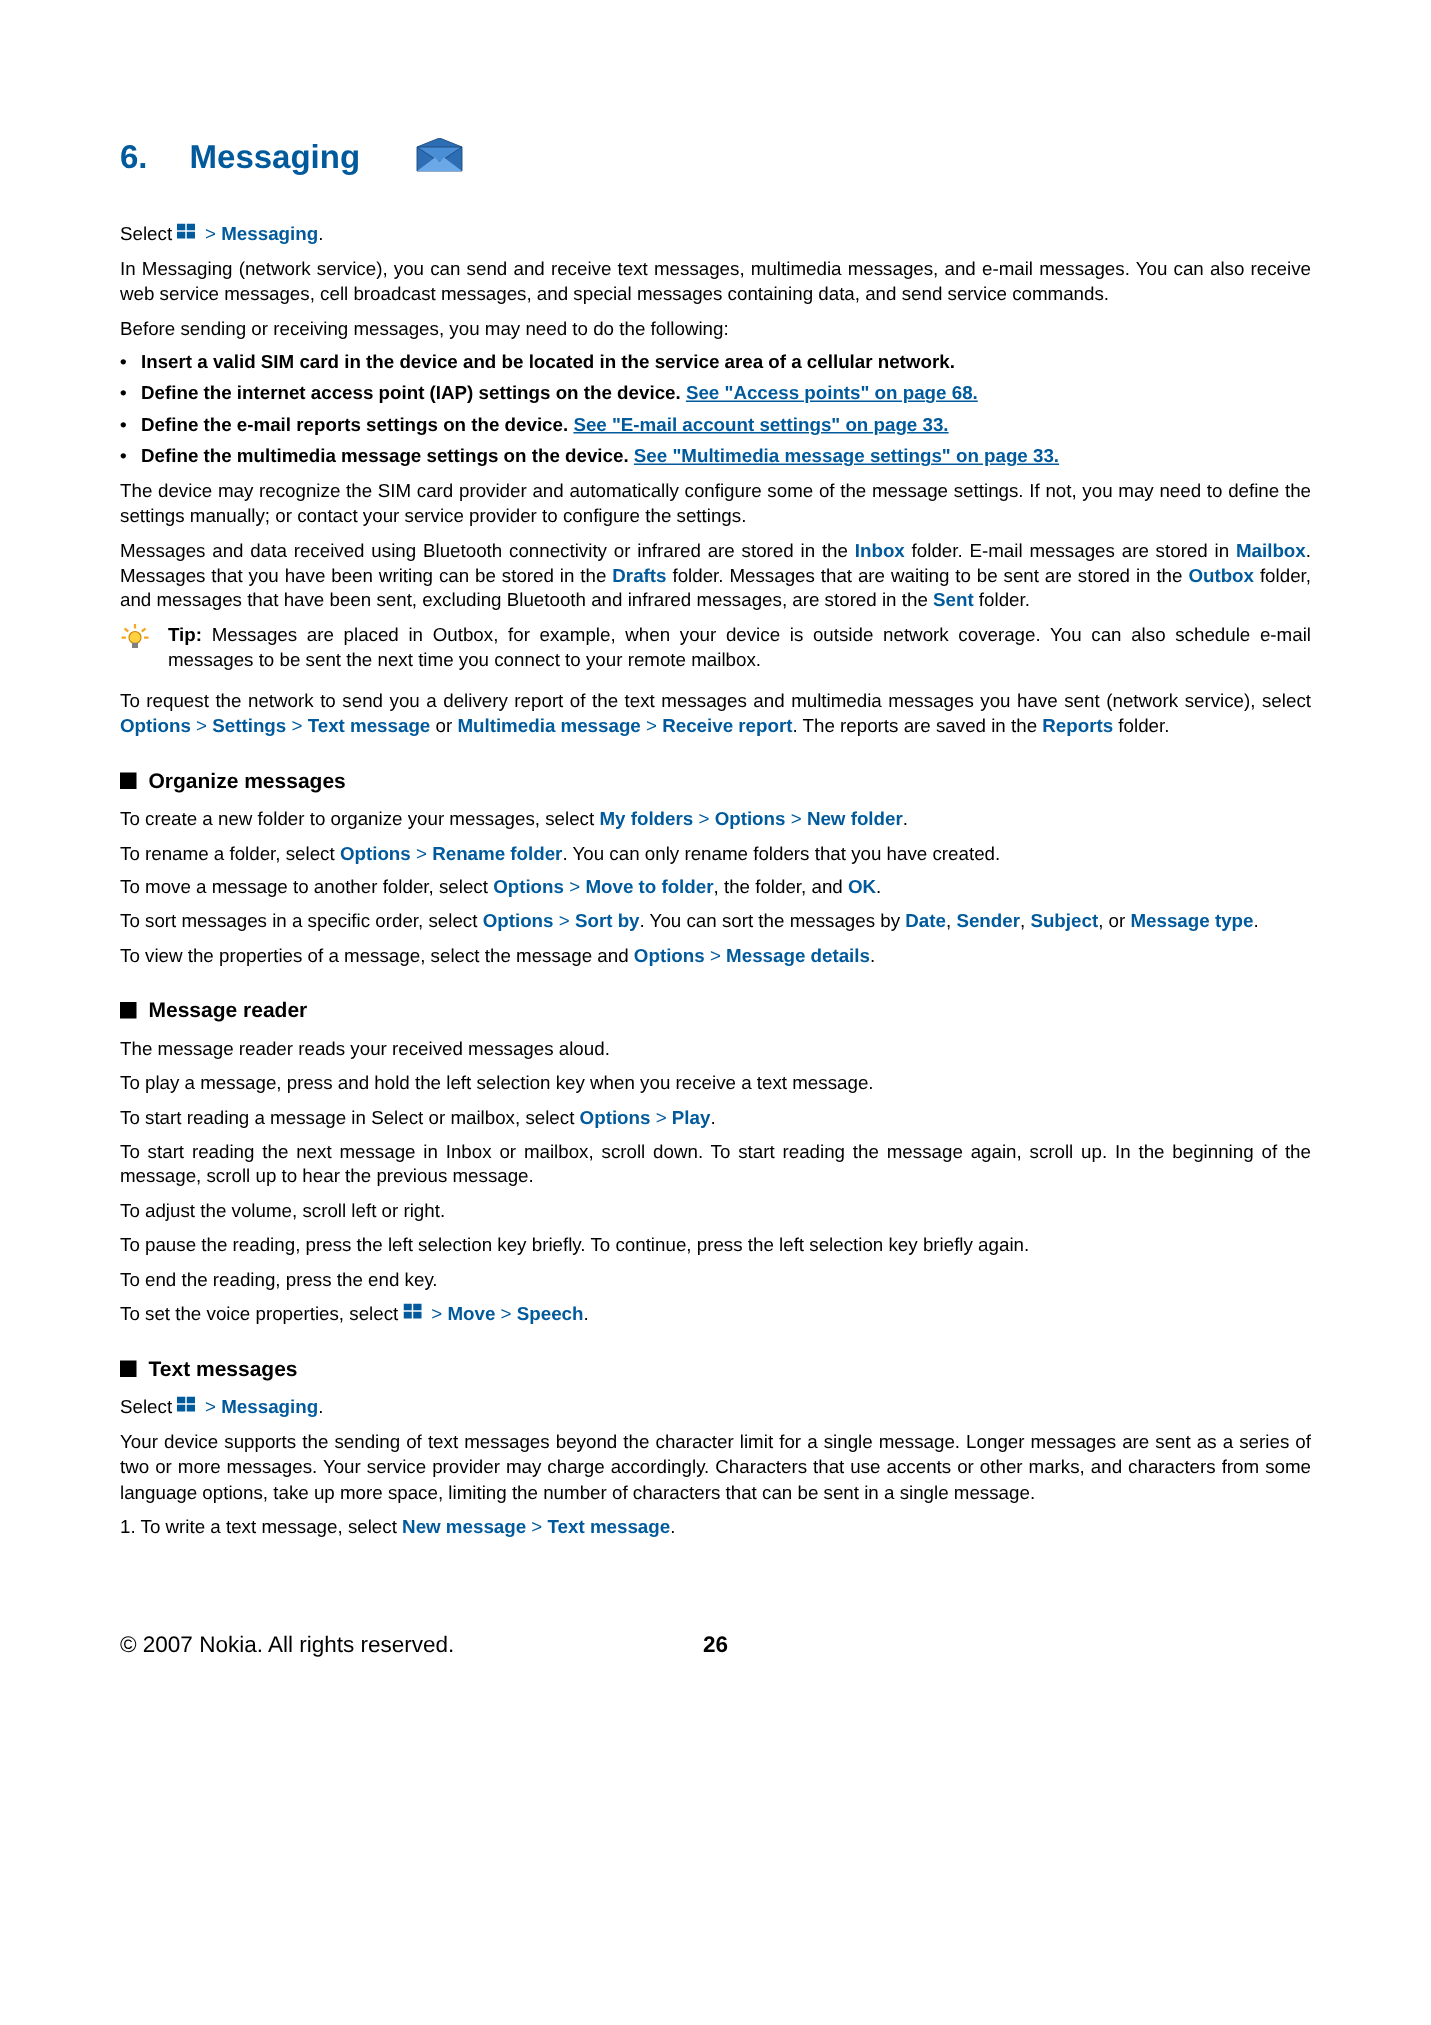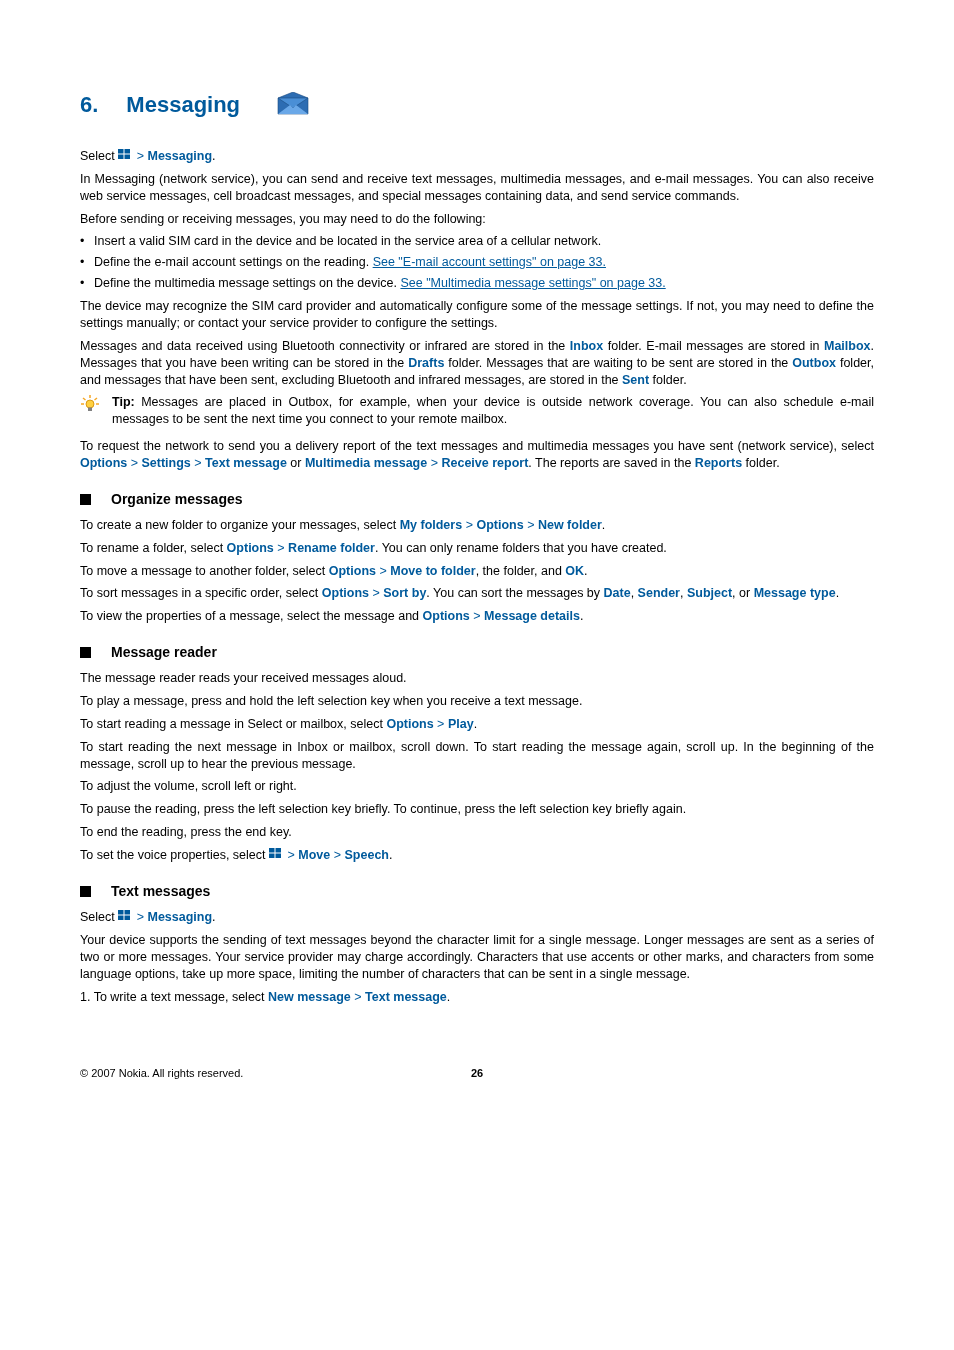--- a/index.html
+++ b/index.html
@@ -32,20 +32,21 @@
   .select-line { margin-bottom: 6px; }
   .brand { color: #005a9c; font-weight: bold; }
   .link {
     color: #005a9c;
     text-decoration: underline;
   }
   p { margin-bottom: 6px; text-align: justify; }
   ul.bullets {
     list-style: none;
     margin: 4px 0 6px 0;
+    font-weight: bold;
   }
   ul.bullets li {
     padding-left: 14px;
     position: relative;
     margin-bottom: 4px;
   }
   ul.bullets li:before {
     content: "•";
     position: absolute;
     left: 0;
@@ -60,28 +61,28 @@
     flex: 0 0 auto;
     padding-top: 0;
   }
   .tip-text { flex: 1; text-align: justify; }
   .section-head {
     font-weight: bold;
     font-size: 14px;
     margin: 18px 0 8px 0;
     display: flex;
     align-items: center;
-    gap: 20px;
+    gap: 8px;
   }
   .section-head .sq {
     width: 11px; height: 11px; background: #000; display: inline-block;
   }
   .gt { color: #005a9c; font-weight: normal; }
   .menu-icon { display: inline-block; vertical-align: middle; margin-right: 2px;}
-  .footer-wrap { position: relative; margin-top: 60px; font-size: 11px;}
+  .footer-wrap { position: relative; margin-top: 60px; font-size: 15px;}
   .footer-wrap .pg { position: absolute; left: 50%; transform: translateX(-50%); font-weight: bold;}
 </style>
 </head>
 <body>
 
 <div class="chapter-title">
   <span class="num">6.</span>
   <span class="name">Messaging</span>
   <span class="envelope-icon">
     <svg width="34" height="26" viewBox="0 0 34 26">
@@ -99,21 +100,22 @@
         <rect x="0" y="5.5" width="5.5" height="4.5" fill="#005a9c"></rect>
         <rect x="6.5" y="5.5" width="5.5" height="4.5" fill="#005a9c"></rect>
       </svg></span> <span class="gt">&gt;</span> <span class="brand">Messaging</span><span>.</span>
 </p>
 
 <p>In Messaging (network service), you can send and receive text messages, multimedia messages, and e-mail messages. You can also receive web service messages, cell broadcast messages, and special messages containing data, and send service commands.</p>
 <p>Before sending or receiving messages, you may need to do the following:</p>
 
 <ul class="bullets">
   <li>Insert a valid SIM card in the device and be located in the service area of a cellular network.</li>
-  <li><span>Define the e-mail account settings on the reading. </span><a class="link">See "E-mail account settings" on page 33.</a></li>
+  <li><span>Define the internet access point (IAP) settings on the device. </span><a class="link">See "Access points" on page 68.</a></li>
+  <li><span>Define the e-mail reports settings on the device. </span><a class="link">See "E-mail account settings" on page 33.</a></li>
   <li><span>Define the multimedia message settings on the device. </span><a class="link">See "Multimedia message settings" on page 33.</a></li>
 </ul>
 
 <p>The device may recognize the SIM card provider and automatically configure some of the message settings. If not, you may need to define the settings manually; or contact your service provider to configure the settings.</p>
 
 <p>
   <span>Messages and data received using Bluetooth connectivity or infrared are stored in the </span><span class="brand">Inbox</span><span> folder. E-mail messages are stored in </span><span class="brand">Mailbox</span><span>. Messages that you have been writing can be stored in the </span><span class="brand">Drafts</span><span> folder. Messages that are waiting to be sent are stored in the </span><span class="brand">Outbox</span><span> folder, and messages that have been sent, excluding Bluetooth and infrared messages, are stored in the </span><span class="brand">Sent</span><span> folder.</span>
 </p>
 
 <div class="tip-row">

